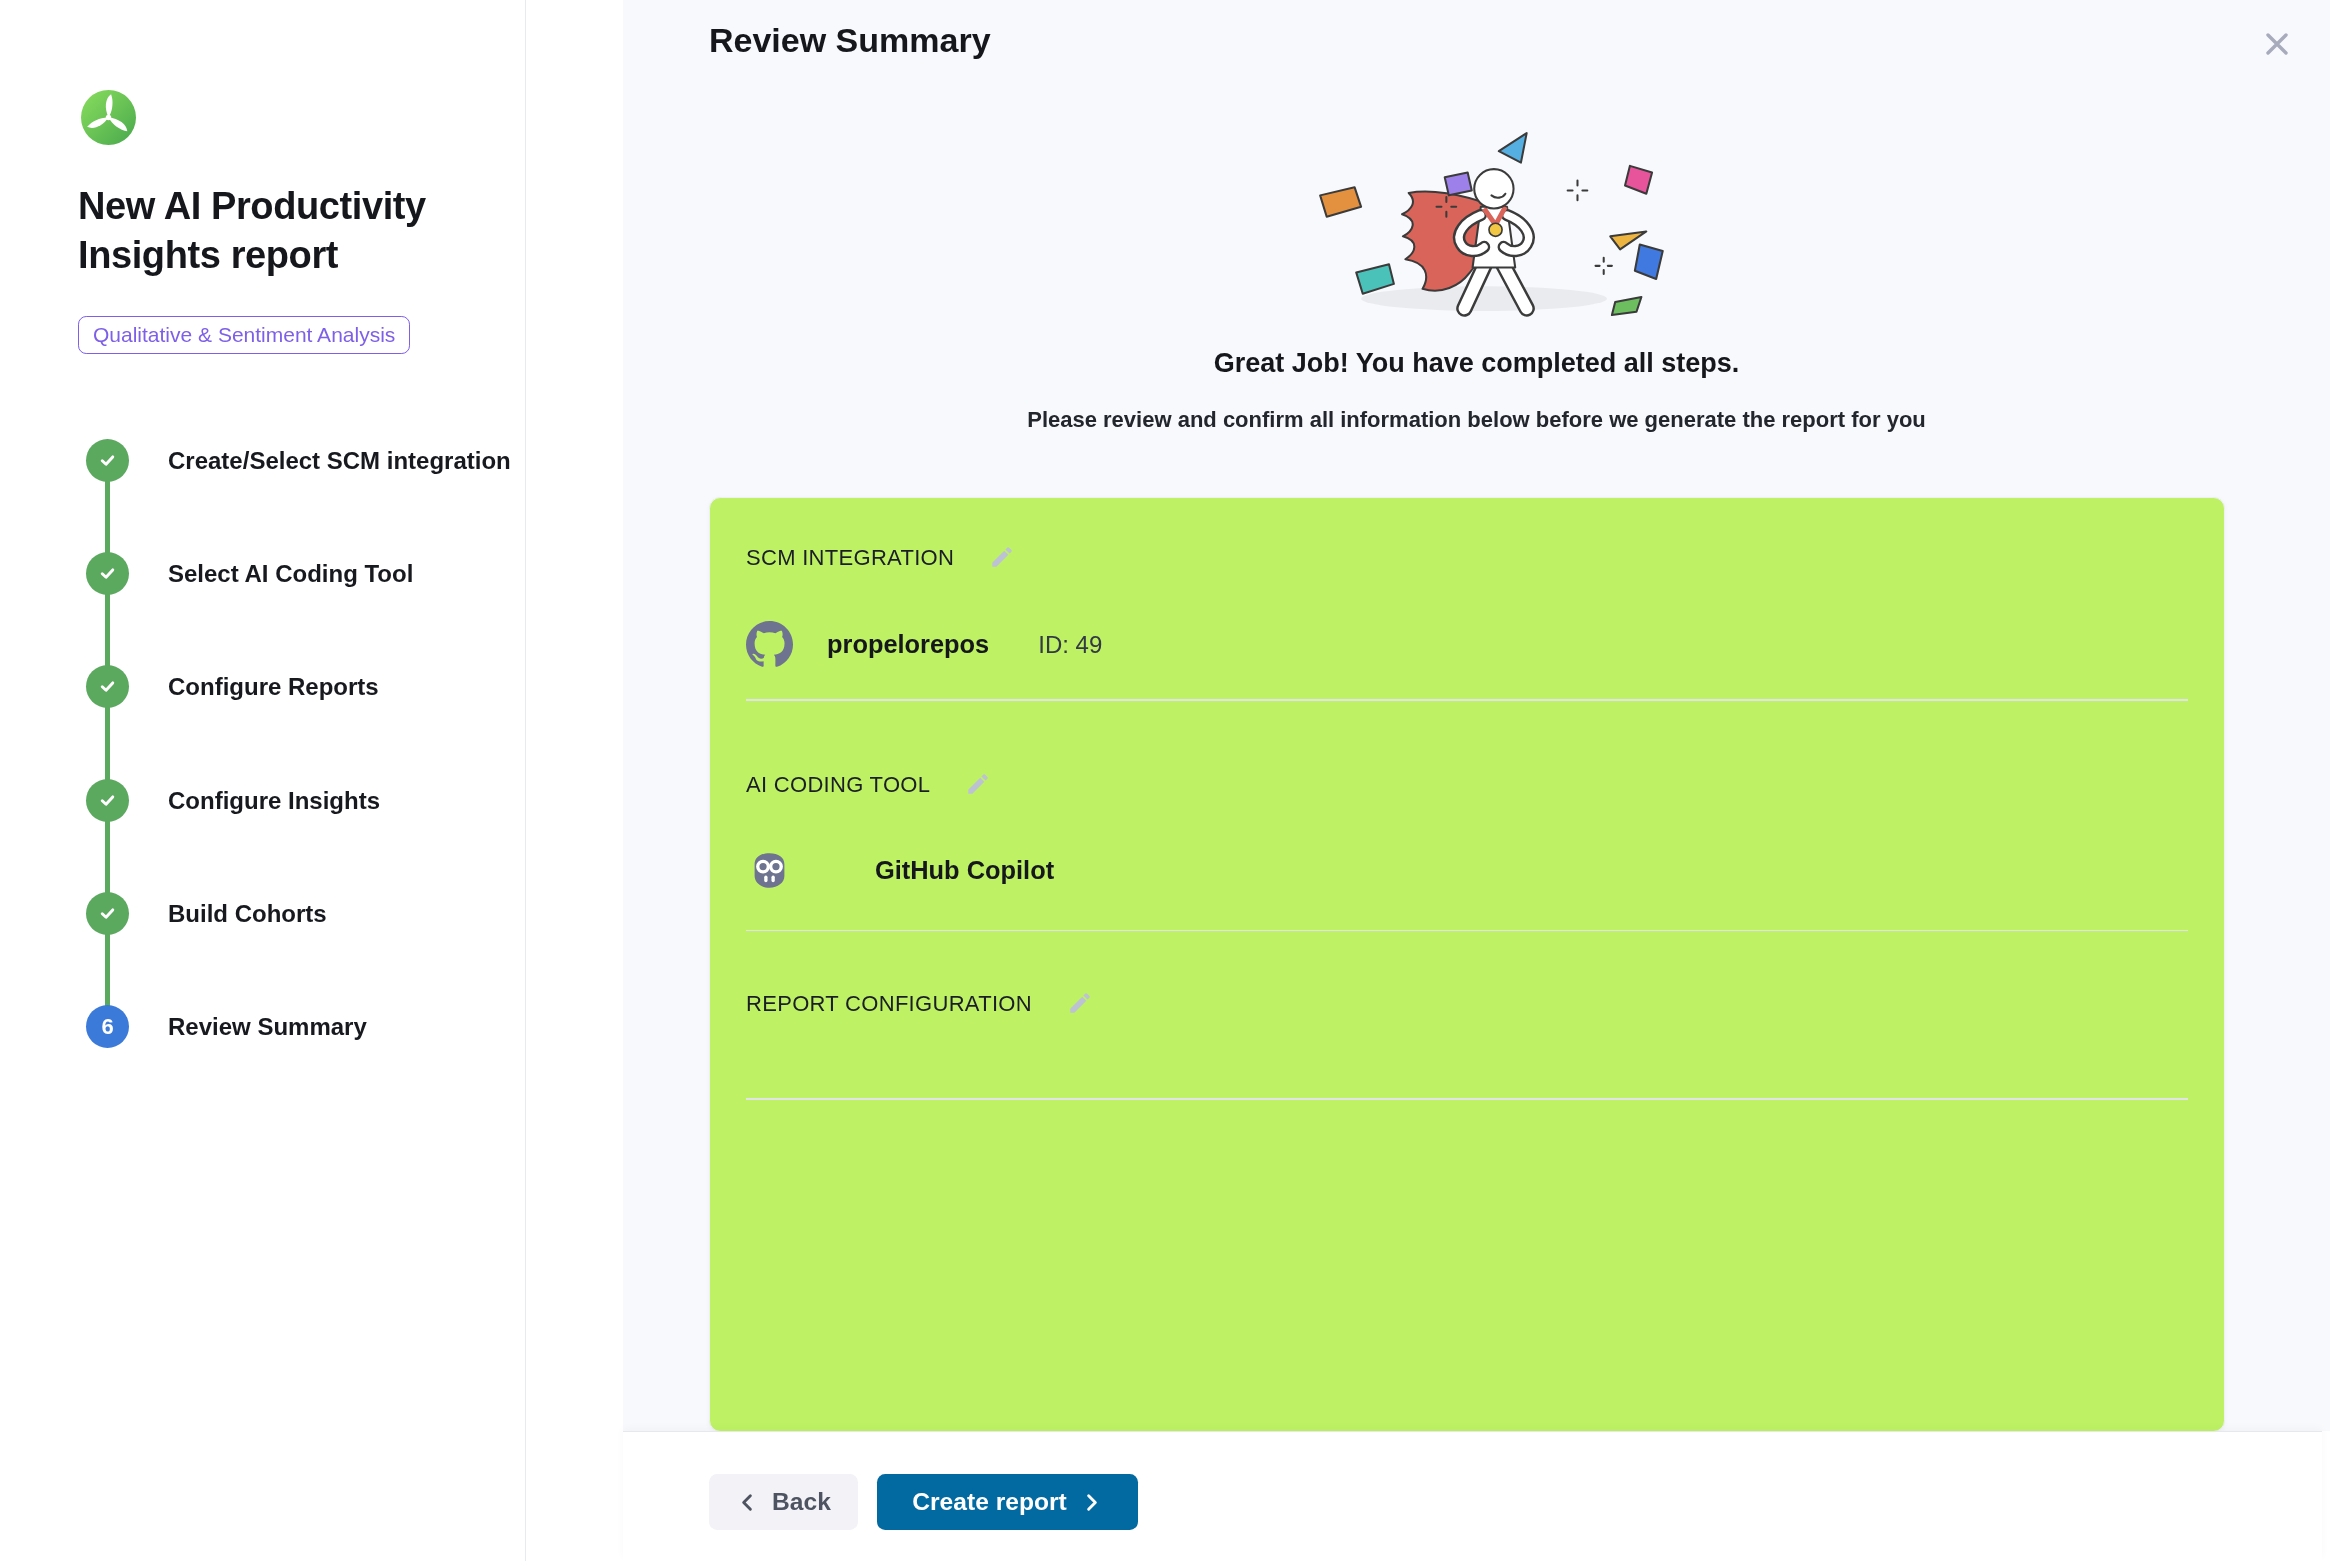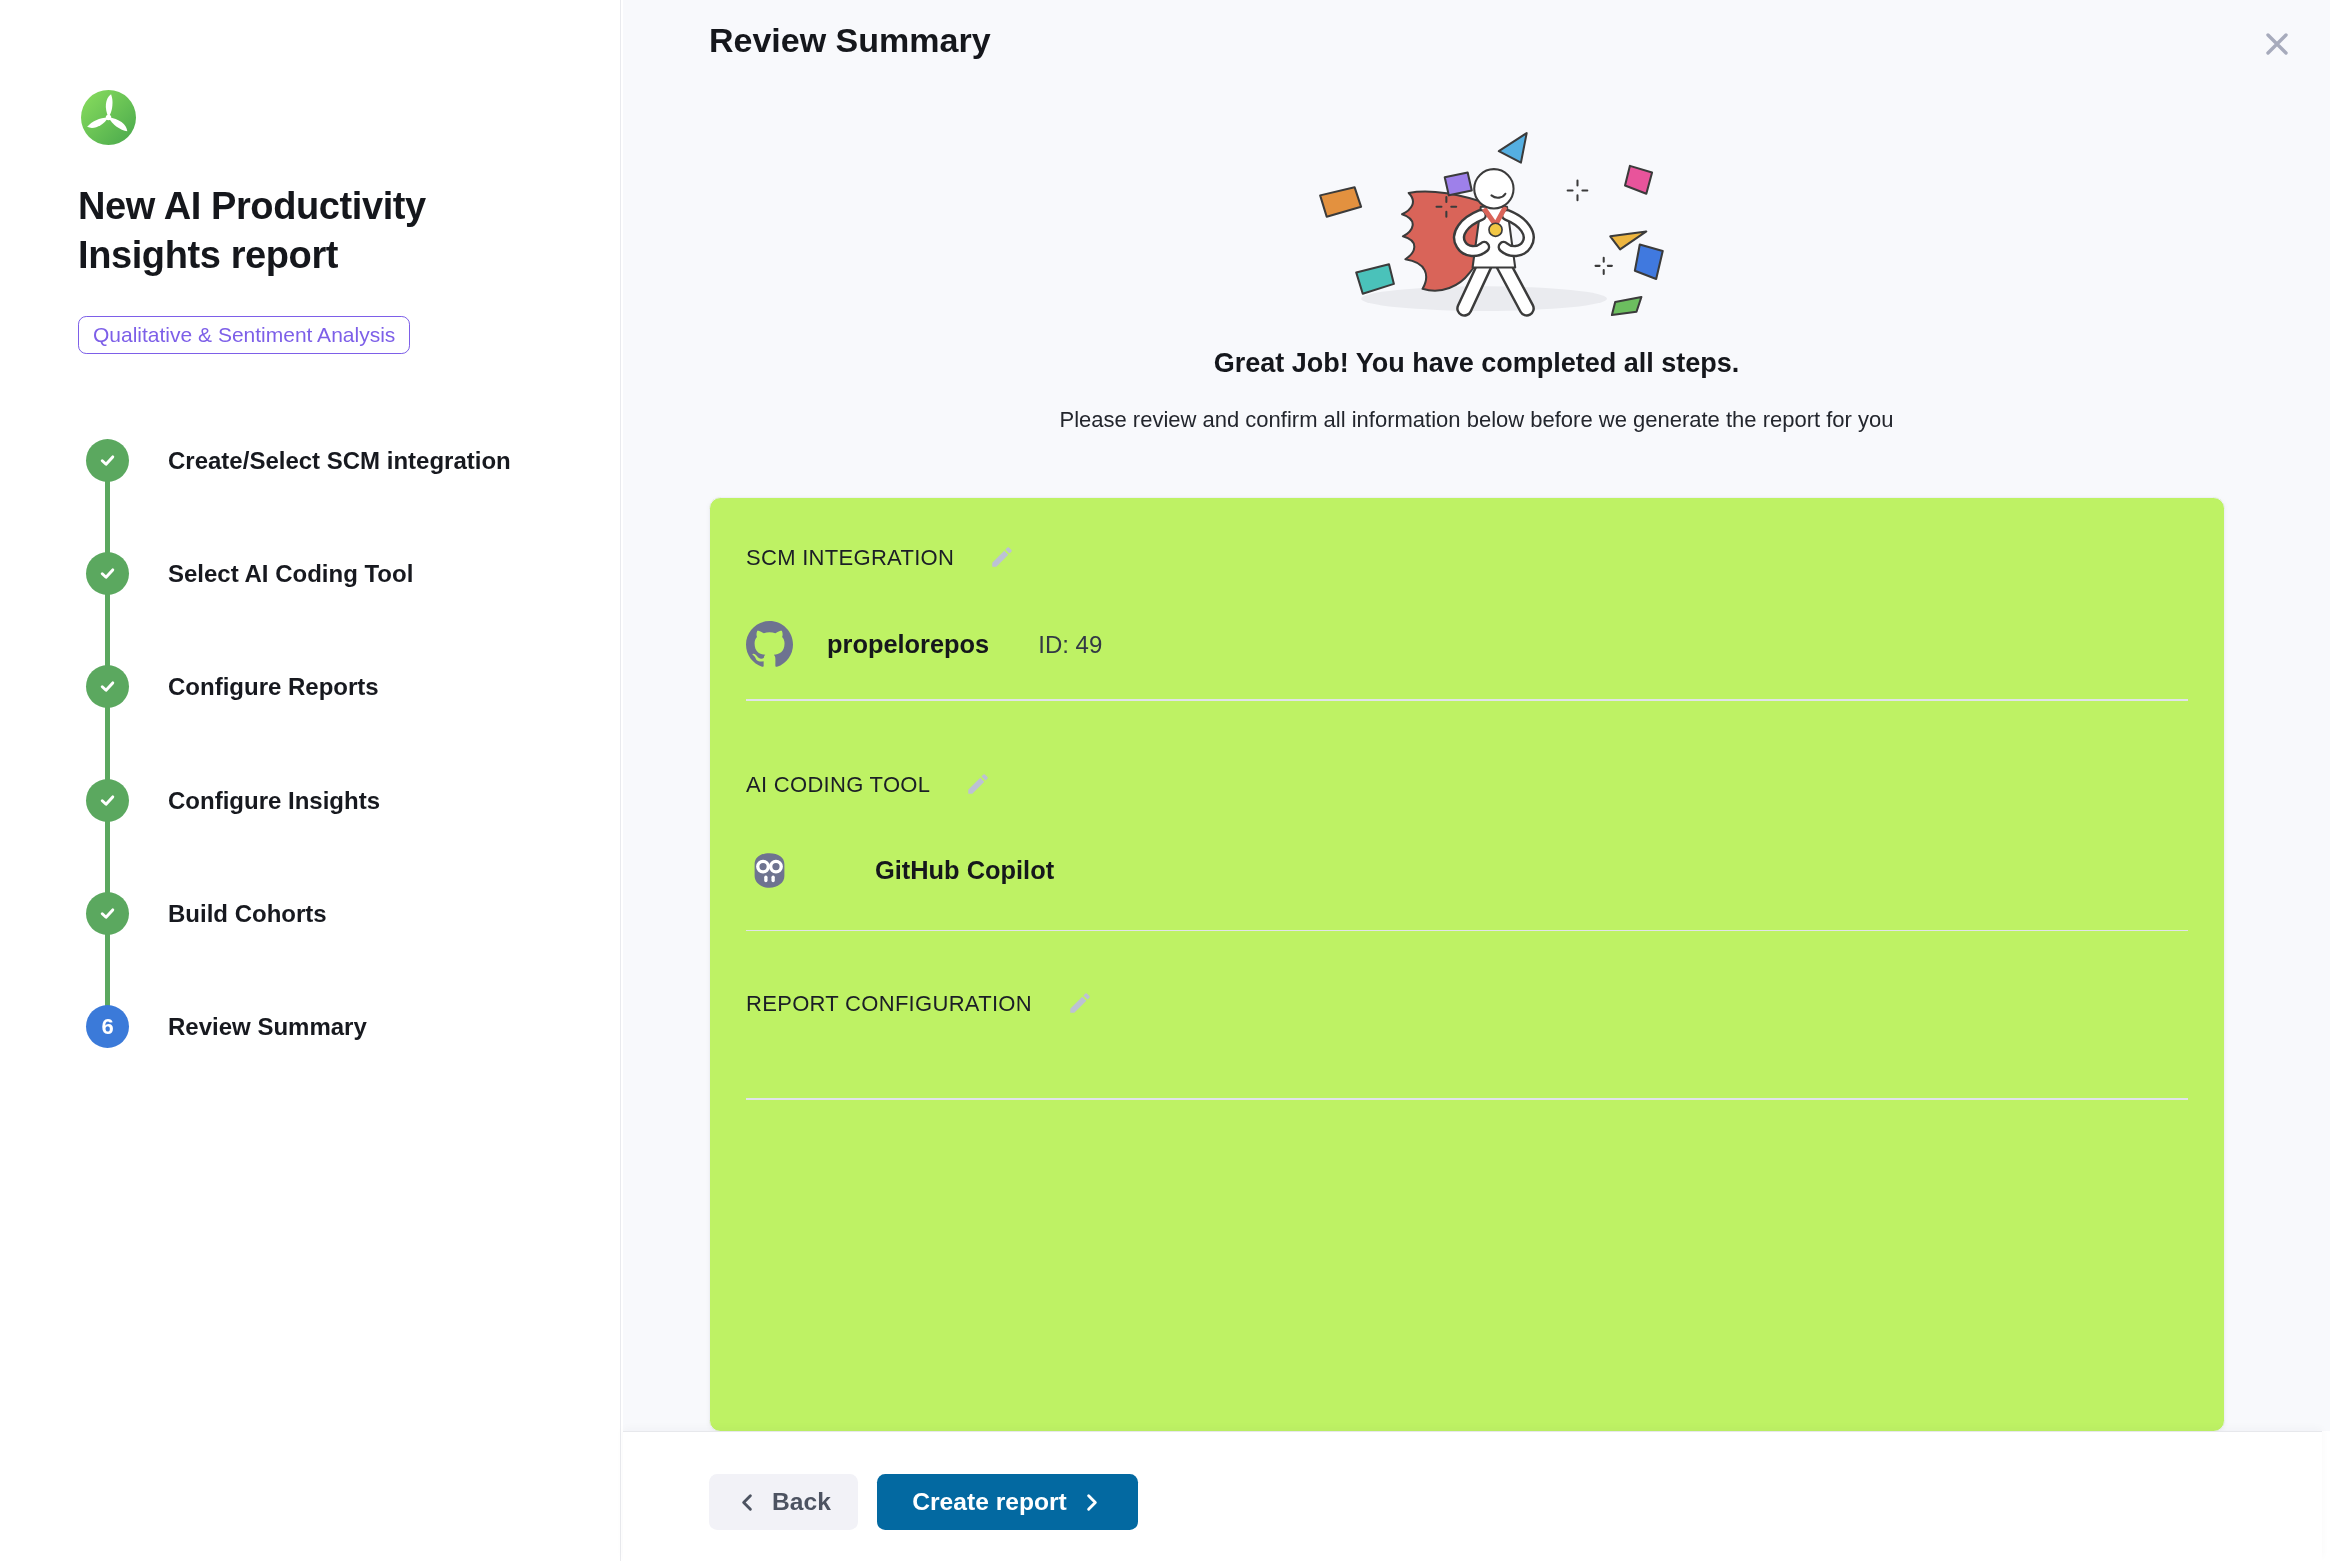--- a/index.html
+++ b/index.html
@@ -1,21 +1,21 @@
 <!DOCTYPE html>
 <html style="font-size:13px"><head>
 <meta charset="utf-8">
 <style>
   * { margin:0; padding:0; box-sizing:border-box; }
   html,body { width:2330px; height:1562px; overflow:hidden; background:#fff;
               font-family:"Liberation Sans", sans-serif; color:#17191f; }
   .app { position:relative; width:2330px; height:1562px; }
 
   
-  .sidebar { position:absolute; left:0; top:0; width:621px; height:1562px;
+  .sidebar { position:absolute; left:0; top:0; width:526px; height:1562px;
              background:#fff; border-right:1.6px solid #e9eaee; }
   .logo { position:absolute; left:81px; top:90px; width:55px; height:55px; }
   .side-title { position:absolute; left:78px; top:182px; width:447px;
                 font-size:38px; font-weight:700; line-height:49px; color:#15171c;
                 letter-spacing:-0.4px; }
   .badge { position:absolute; left:78px; top:316px; display:inline-block;
            padding:5.7px 14px; border:1.6px solid #7d5fe8; border-radius:8.2px;
            color:#7d5fe8; font-size:21px; line-height:24.6px; background:#fff; }
 
   .stepper { position:absolute; left:0; top:0; }
@@ -36,21 +36,21 @@
                 font-weight:700; color:#15171c; }
   .close-btn { position:absolute; right:34px; top:26px; width:39px; height:39px;
                background:none; border:none; cursor:pointer; }
 
   .congrats { position:absolute; left:0; right:0; top:0; text-align:center; }
   .hero-wrap { position:absolute; left:50%; top:115px; margin-left:-188px;
                width:377px; height:213px; }
   .congrats-title { position:absolute; left:0; right:0; top:348px;
                     font-size:27px; font-weight:600; color:#15171c; }
   .congrats-sub   { position:absolute; left:0; right:0; top:407px;
-                    font-size:22px; font-weight:400; color:#23262d; }
+                    font-size:22px; font-weight:700; color:#23262d; }
 
   
   .card { position:absolute; left:86px; top:497px; width:1516px; height:935px;
           background:#bef264; border:0.8px solid #eef0f4; border-radius:11.5px;
           box-shadow:0 1.6px 4.9px rgba(25,30,50,0.04); padding:0 36px; overflow:hidden; }
   .sec-head { display:flex; align-items:center; gap:34px; }
   .sec-label { font-size:22px; font-weight:500; color:#1b1e26; letter-spacing:0.3px; }
   .edit-btn { background:none; border:none; width:28px; height:28px; cursor:pointer; }
   .divider { height:1.6px; background:#e1e3e9; width:100%; }
 

